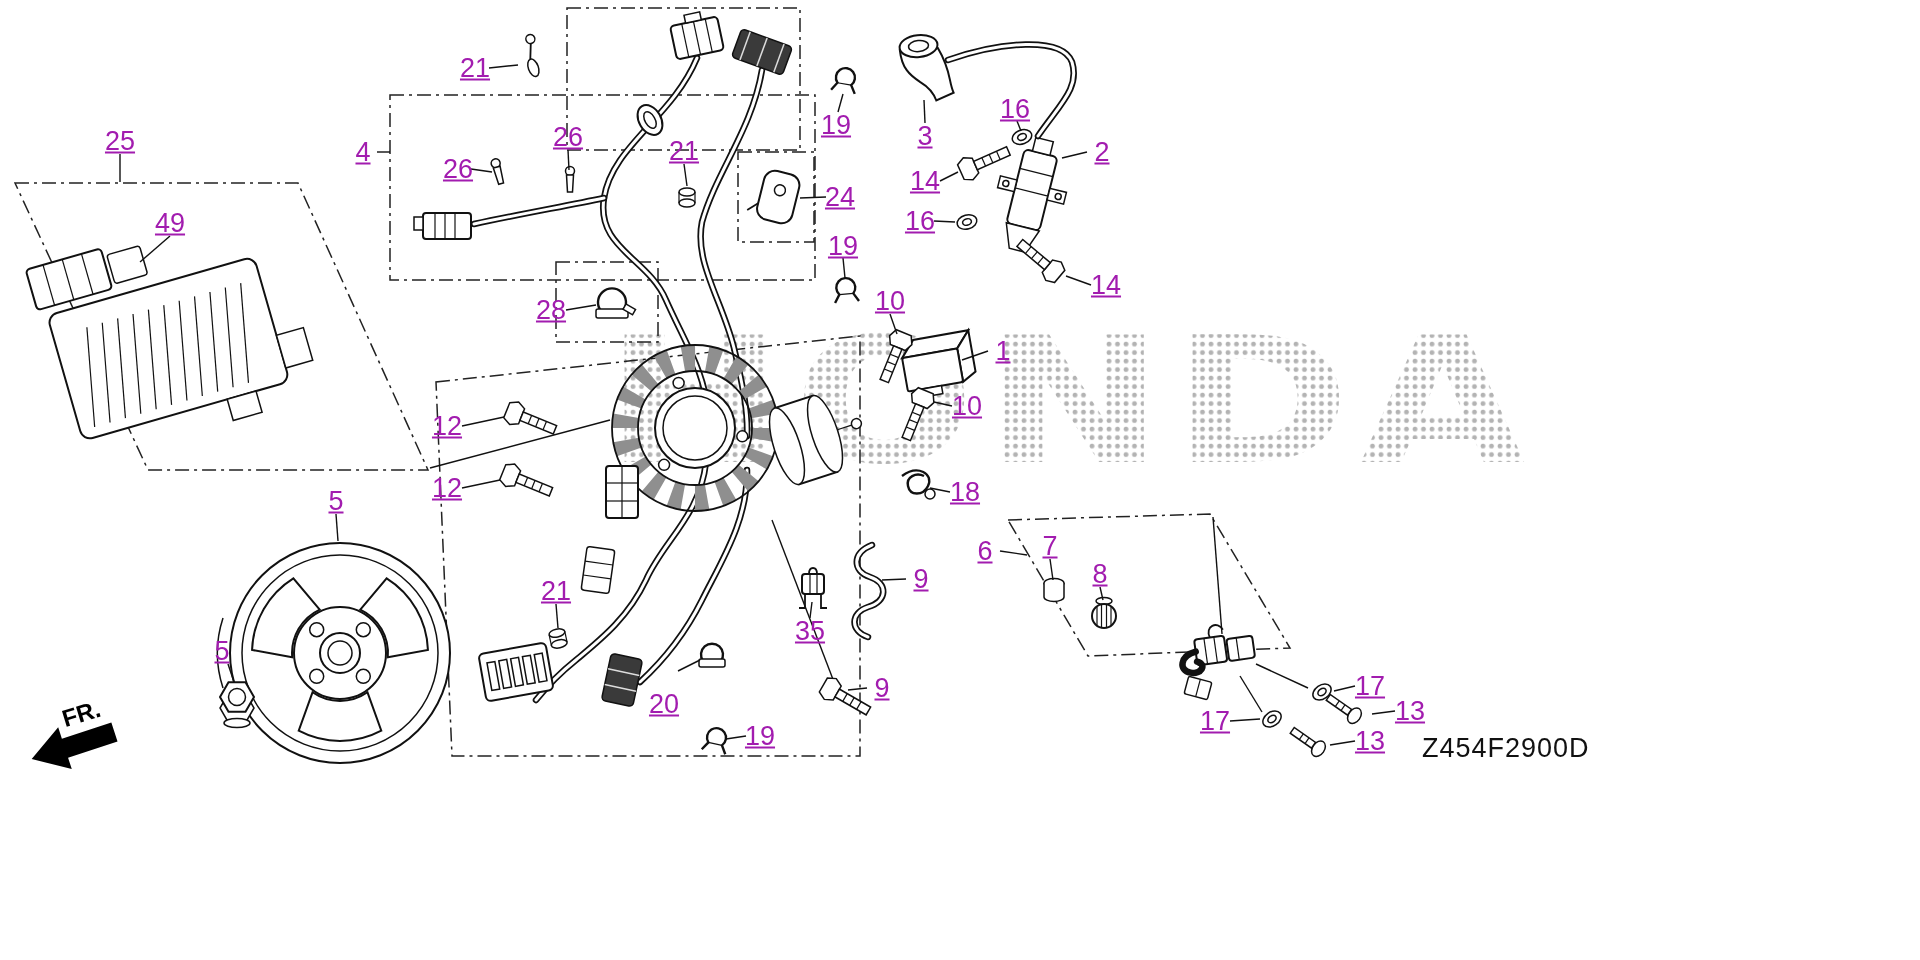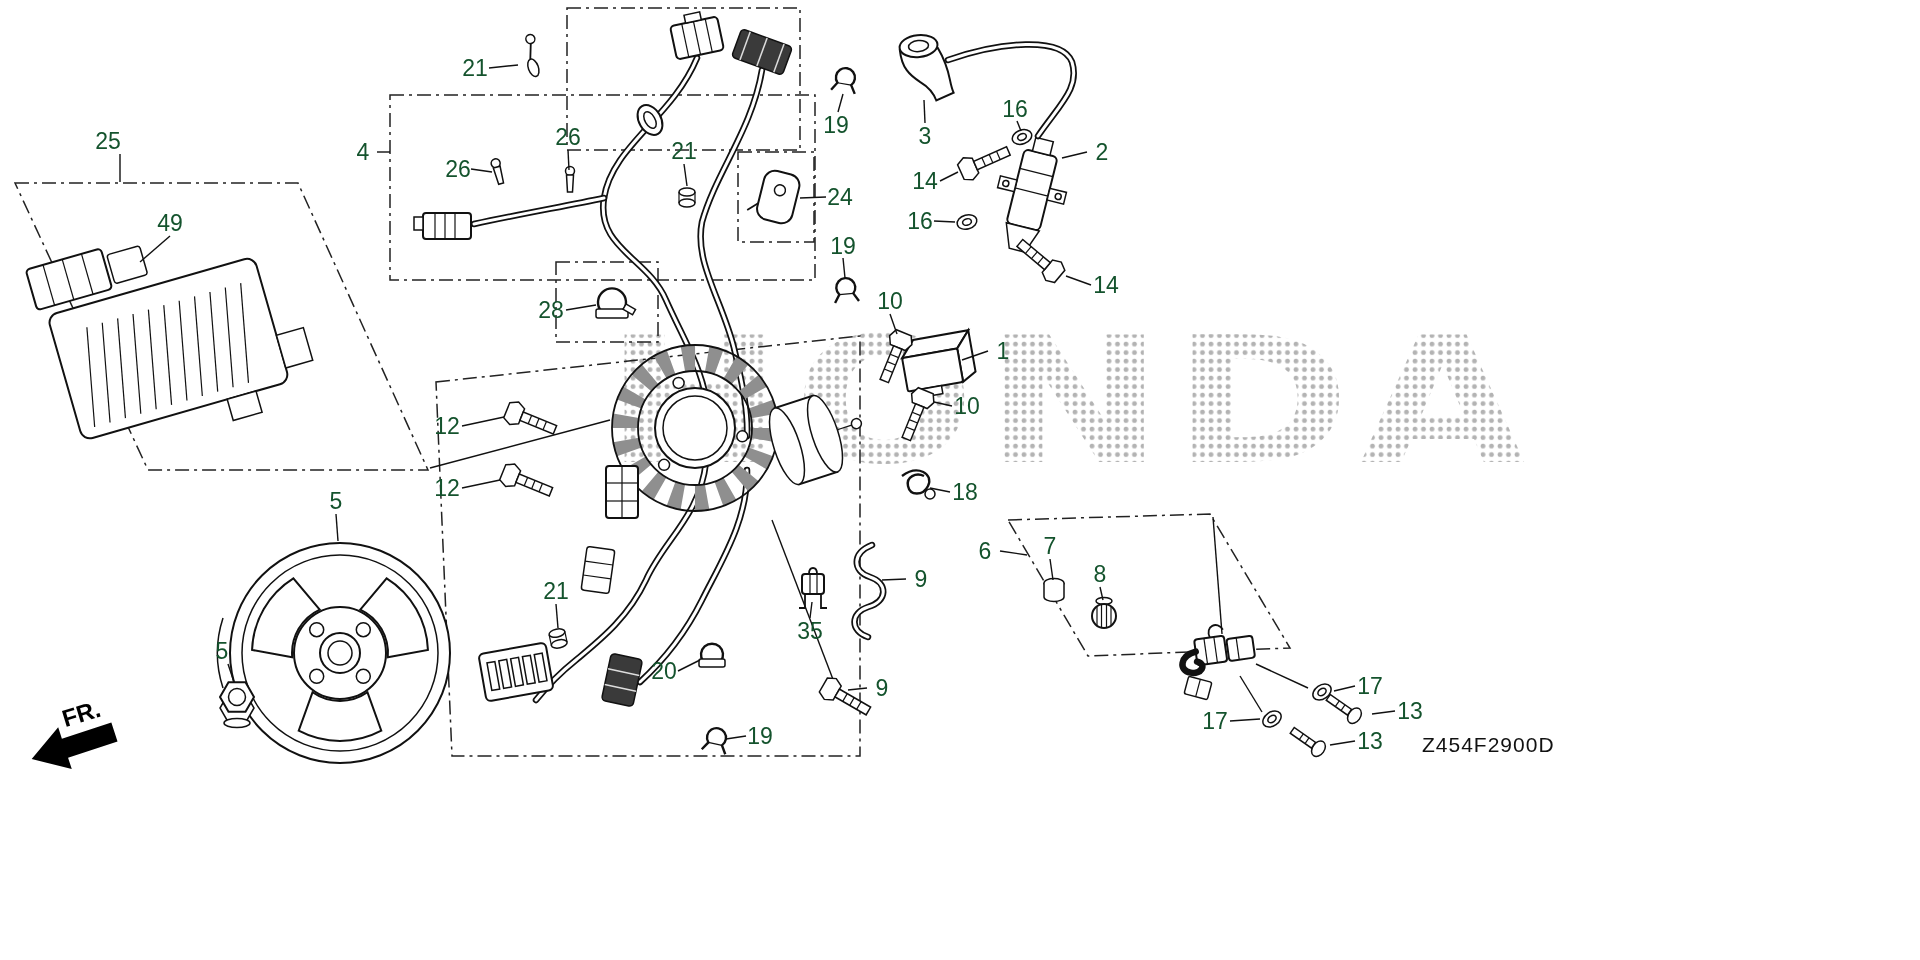--- a/index.html
+++ b/index.html
@@ -1,21 +1,21 @@
 <!DOCTYPE html>
 <html><head>
 <meta charset="utf-8">
 <style>
   html,body{margin:0;padding:0;background:#fff;}
   .stage{position:relative;width:1920px;height:960px;background:#ffffff;overflow:hidden;
          font-family:"Liberation Sans",sans-serif;}
   .art{position:absolute;left:0;top:0;width:1920px;height:960px;}
-  .callout{position:absolute;transform:translate(-50%,-50%);font-size:23px;color:#14532d;
-           font-family:"Liberation Sans",sans-serif;line-height:1;white-space:nowrap;}
-  .diagram-code{position:absolute;left:1422px;top:733px;font-size:21px;color:#111;
+  .callout{position:absolute;transform:translate(-50%,-50%);font-size:27px;color:#a21caf;
+           font-family:"Liberation Sans",sans-serif;line-height:1;white-space:nowrap;text-decoration:underline;}
+  .diagram-code{position:absolute;left:1422px;top:733px;font-size:27px;color:#111;
                 letter-spacing:1px;font-family:"Liberation Sans",sans-serif;}
   .fr-label{position:absolute;left:62px;top:700px;font-size:24px;font-weight:bold;color:#000;
             transform:rotate(-17deg);font-family:"Liberation Sans",sans-serif;}
   
   .pt{fill:#fff;stroke:#111;stroke-width:2;}
   .pt2{fill:#fff;stroke:#111;stroke-width:1.5;}
   .dk{fill:#3a3a3a;stroke:#111;stroke-width:1.5;}
   .ln{fill:none;stroke:#111;stroke-width:1.2;}
   .ln2{fill:none;stroke:#111;stroke-width:1.8;}
   .lnw{fill:none;stroke:#111;stroke-width:2.4;}
@@ -377,21 +377,21 @@
     <line class="ldr" x1="1355" y1="741" x2="1330" y2="745"></line>
     <line class="ldr" x1="746" y1="736" x2="726" y2="739"></line>
   </g>
 
   <g transform="translate(84,742) rotate(-18)">
     <polygon points="-55,0 -20,-22 -20,-10 32,-10 32,10 -20,10 -20,22" fill="#000"></polygon>
   </g>
 </svg>
 
 <span class="callout" style="left:475px;top:68px">21</span>
-<span class="callout" style="left:108px;top:141px">25</span>
+<span class="callout" style="left:120px;top:141px">25</span>
 <span class="callout" style="left:170px;top:223px">49</span>
 <span class="callout" style="left:363px;top:152px">4</span>
 <span class="callout" style="left:568px;top:137px">26</span>
 <span class="callout" style="left:458px;top:169px">26</span>
 <span class="callout" style="left:684px;top:151px">21</span>
 <span class="callout" style="left:836px;top:125px">19</span>
 <span class="callout" style="left:925px;top:136px">3</span>
 <span class="callout" style="left:1015px;top:109px">16</span>
 <span class="callout" style="left:1102px;top:152px">2</span>
 <span class="callout" style="left:925px;top:181px">14</span>
@@ -407,21 +407,21 @@
 <span class="callout" style="left:447px;top:488px">12</span>
 <span class="callout" style="left:965px;top:492px">18</span>
 <span class="callout" style="left:336px;top:501px">5</span>
 <span class="callout" style="left:985px;top:551px">6</span>
 <span class="callout" style="left:1050px;top:546px">7</span>
 <span class="callout" style="left:1100px;top:574px">8</span>
 <span class="callout" style="left:921px;top:579px">9</span>
 <span class="callout" style="left:556px;top:591px">21</span>
 <span class="callout" style="left:810px;top:631px">35</span>
 <span class="callout" style="left:222px;top:651px">5</span>
-<span class="callout" style="left:664px;top:671px">20</span>
+<span class="callout" style="left:664px;top:704px">20</span>
 <span class="callout" style="left:882px;top:688px">9</span>
 <span class="callout" style="left:1370px;top:686px">17</span>
 <span class="callout" style="left:1410px;top:711px">13</span>
 <span class="callout" style="left:1215px;top:721px">17</span>
 <span class="callout" style="left:1370px;top:741px">13</span>
 <span class="callout" style="left:760px;top:736px">19</span>
 
 <div class="fr-label">FR.</div>
 <div class="diagram-code">Z454F2900D</div>
 

